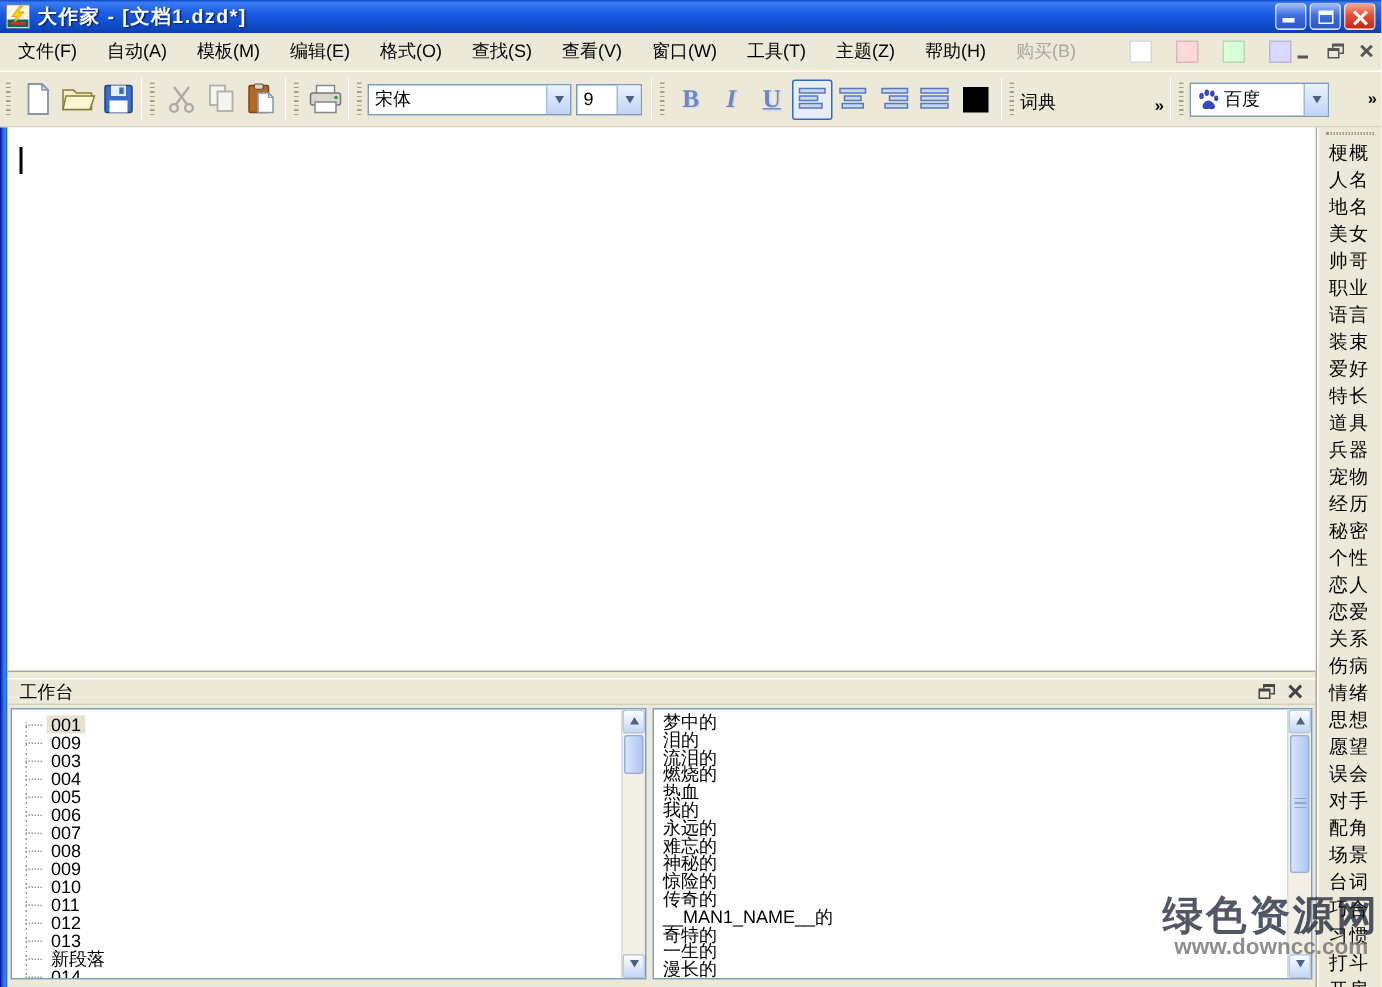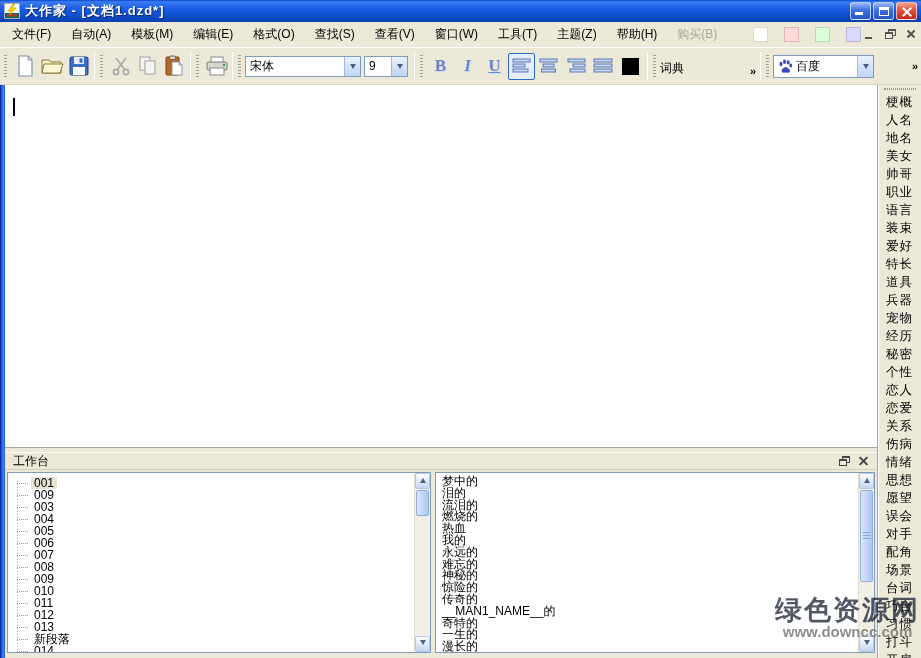--- a/index.html
+++ b/index.html
@@ -36,22 +36,22 @@
 
   
   .toolbar { height:37px; background:#ece9d8; display:flex; align-items:center; padding:0 1px; border-bottom:1px solid #d8d4c0; }
   .tb-handle { width:3px; height:22px; margin:0 4px 0 3px; background-image:repeating-linear-gradient(180deg,#a39f8b 0 1px,transparent 1px 3px); }
   .tb-sep { width:1px; height:28px; background:#b8b4a4; border-right:1px solid #fff; margin:0 2px; }
   .tb-btn { width:27px; height:27px; display:flex; align-items:center; justify-content:center; border:1px solid transparent; }
   .tb-btn.pressed { border:1px solid #316ac5; background:#e7eefb; border-radius:2px; }
   .serif-btn { font-family:"Liberation Serif","DejaVu Serif",serif; font-size:17px; font-weight:bold; color:#6e86c6; text-shadow:1px 1px 0 #cdd8f0; }
   .italic { font-style:italic; } .underline { text-decoration:underline; }
   .combo { height:21px; background:#fff; border:1px solid #7f9db9; display:flex; align-items:center; padding-left:4px; }
-  .combo-font { width:116px; } .combo-size { width:44px; margin-left:3px; }
-  .combo-engine { width:101px; height:23px; gap:3px; }
+  .combo-font { width:136px; } .combo-size { width:44px; margin-left:3px; }
+  .combo-engine { width:93px; height:23px; gap:3px; }
   .combo-arrow { margin-left:auto; width:16px; height:100%; background:linear-gradient(180deg,#eaf2fe,#c0d4f6); border-left:1px solid #9ebae4; display:flex; align-items:center; justify-content:center; }
   .tri-down { width:0; height:0; border:3px solid transparent; border-top:5px solid #4d6185; margin-top:4px; }
   .tri-up   { width:0; height:0; border:3px solid transparent; border-bottom:5px solid #4d6185; margin-bottom:4px; }
   .black-swatch { width:17px; height:17px; background:#000; margin:0 6px; }
   .dict-group { width:108px; display:flex; align-items:flex-end; }
   .chevron { margin-left:auto; font-weight:bold; font-size:11px; letter-spacing:-1px; padding:0 3px; }
   .engine-group { display:flex; align-items:center; flex:1; }
 
   
   .main { display:flex; height:573px; }

